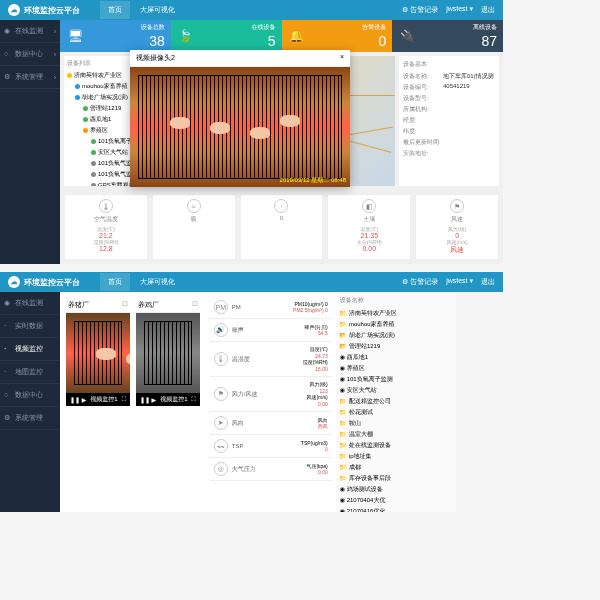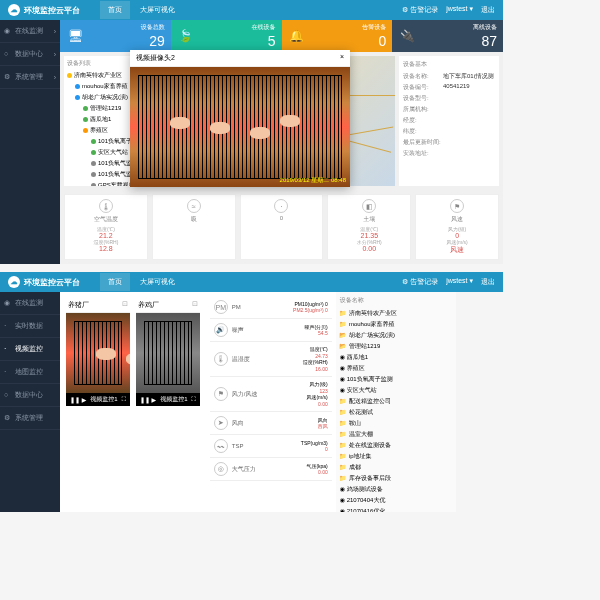--- a/index.html
+++ b/index.html
@@ -108,21 +108,21 @@
             <span class="side-icon">⚙</span>
             <span>系统管理</span>
             <span style="margin-left:auto">›</span>
           </div>
         </div>
     <div class="content">
       <div class="stats" id="stats">
             <div class="stat s1">
               <span class="stat-icon">🖥</span>
               <span class="stat-label">设备总数</span>
-              <span class="stat-val">29</span>
+              <span class="stat-val">38</span>
             </div>
             <div class="stat s2">
               <span class="stat-icon">🍃</span>
               <span class="stat-label">在线设备</span>
               <span class="stat-val">5</span>
             </div>
             <div class="stat s3">
               <span class="stat-icon">🔔</span>
               <span class="stat-label">告警设备</span>
               <span class="stat-val">0</span>

